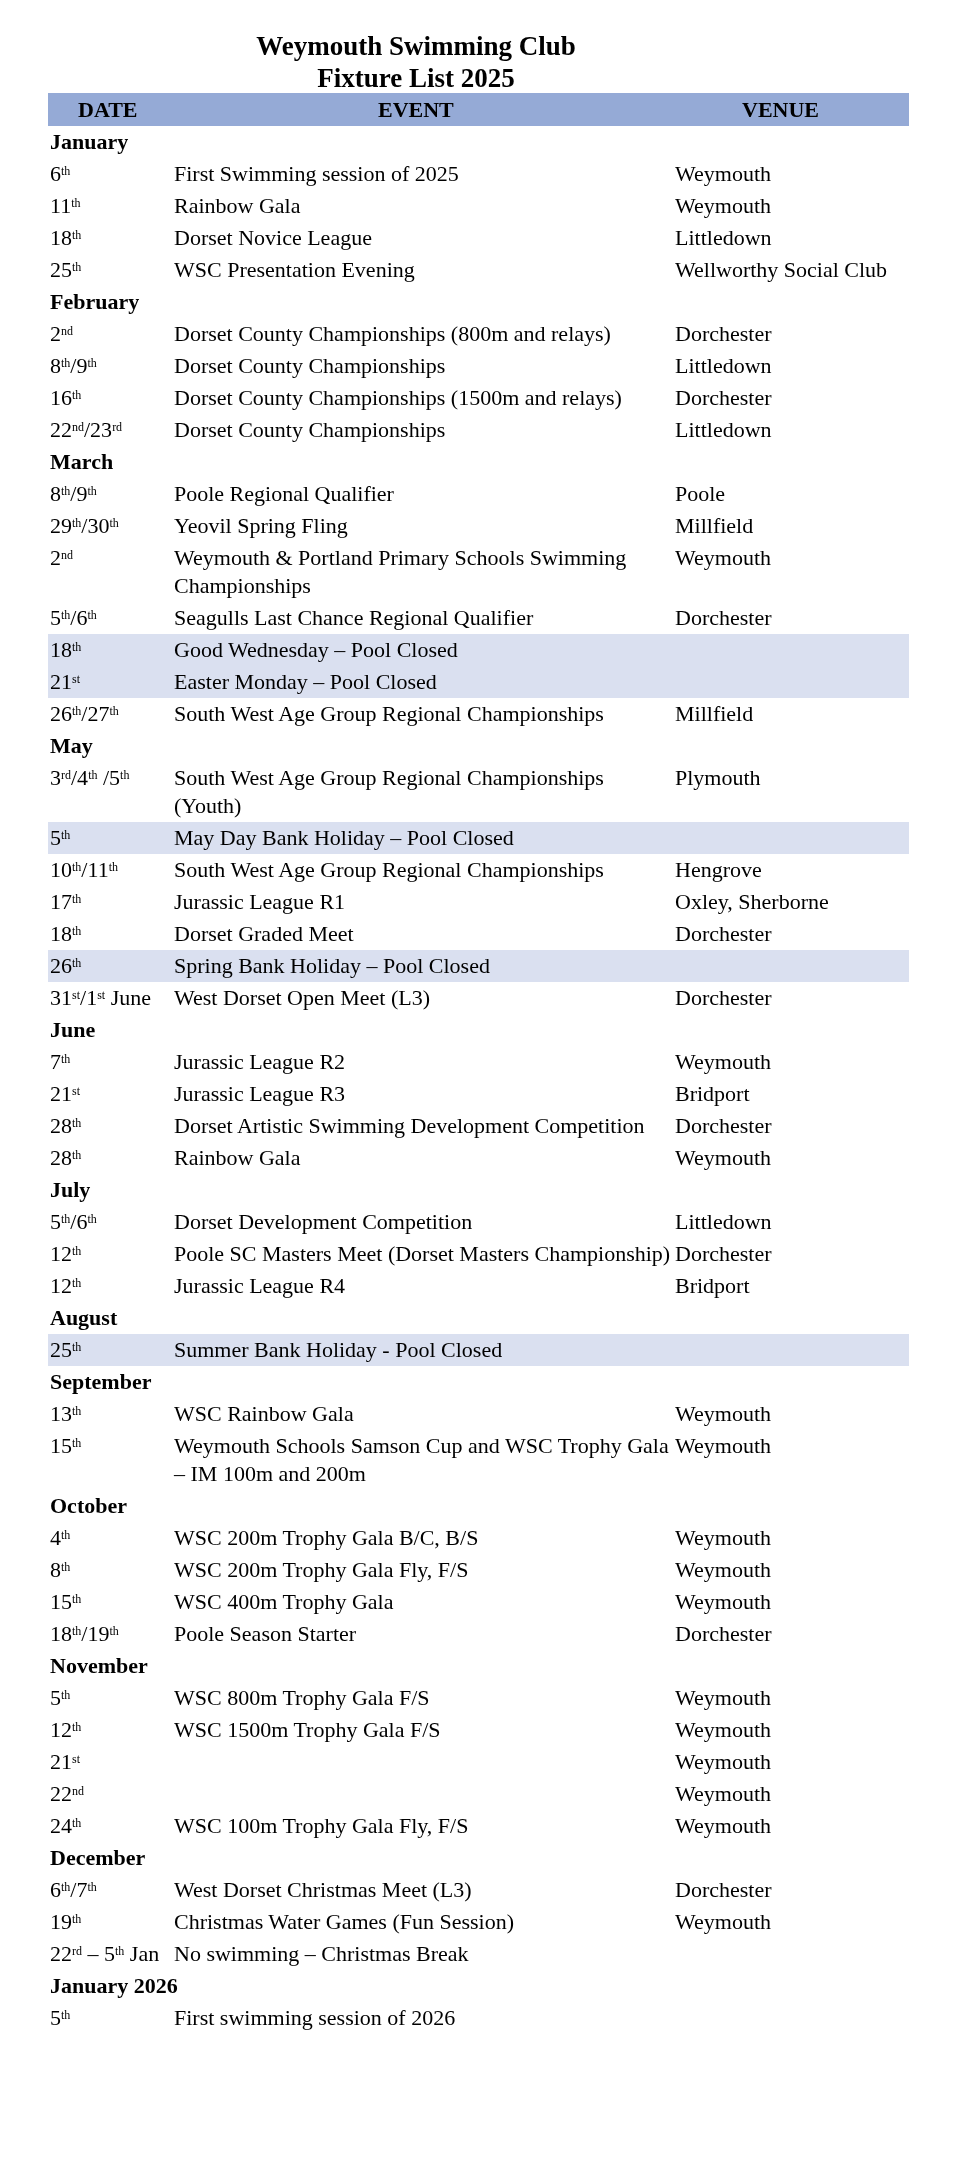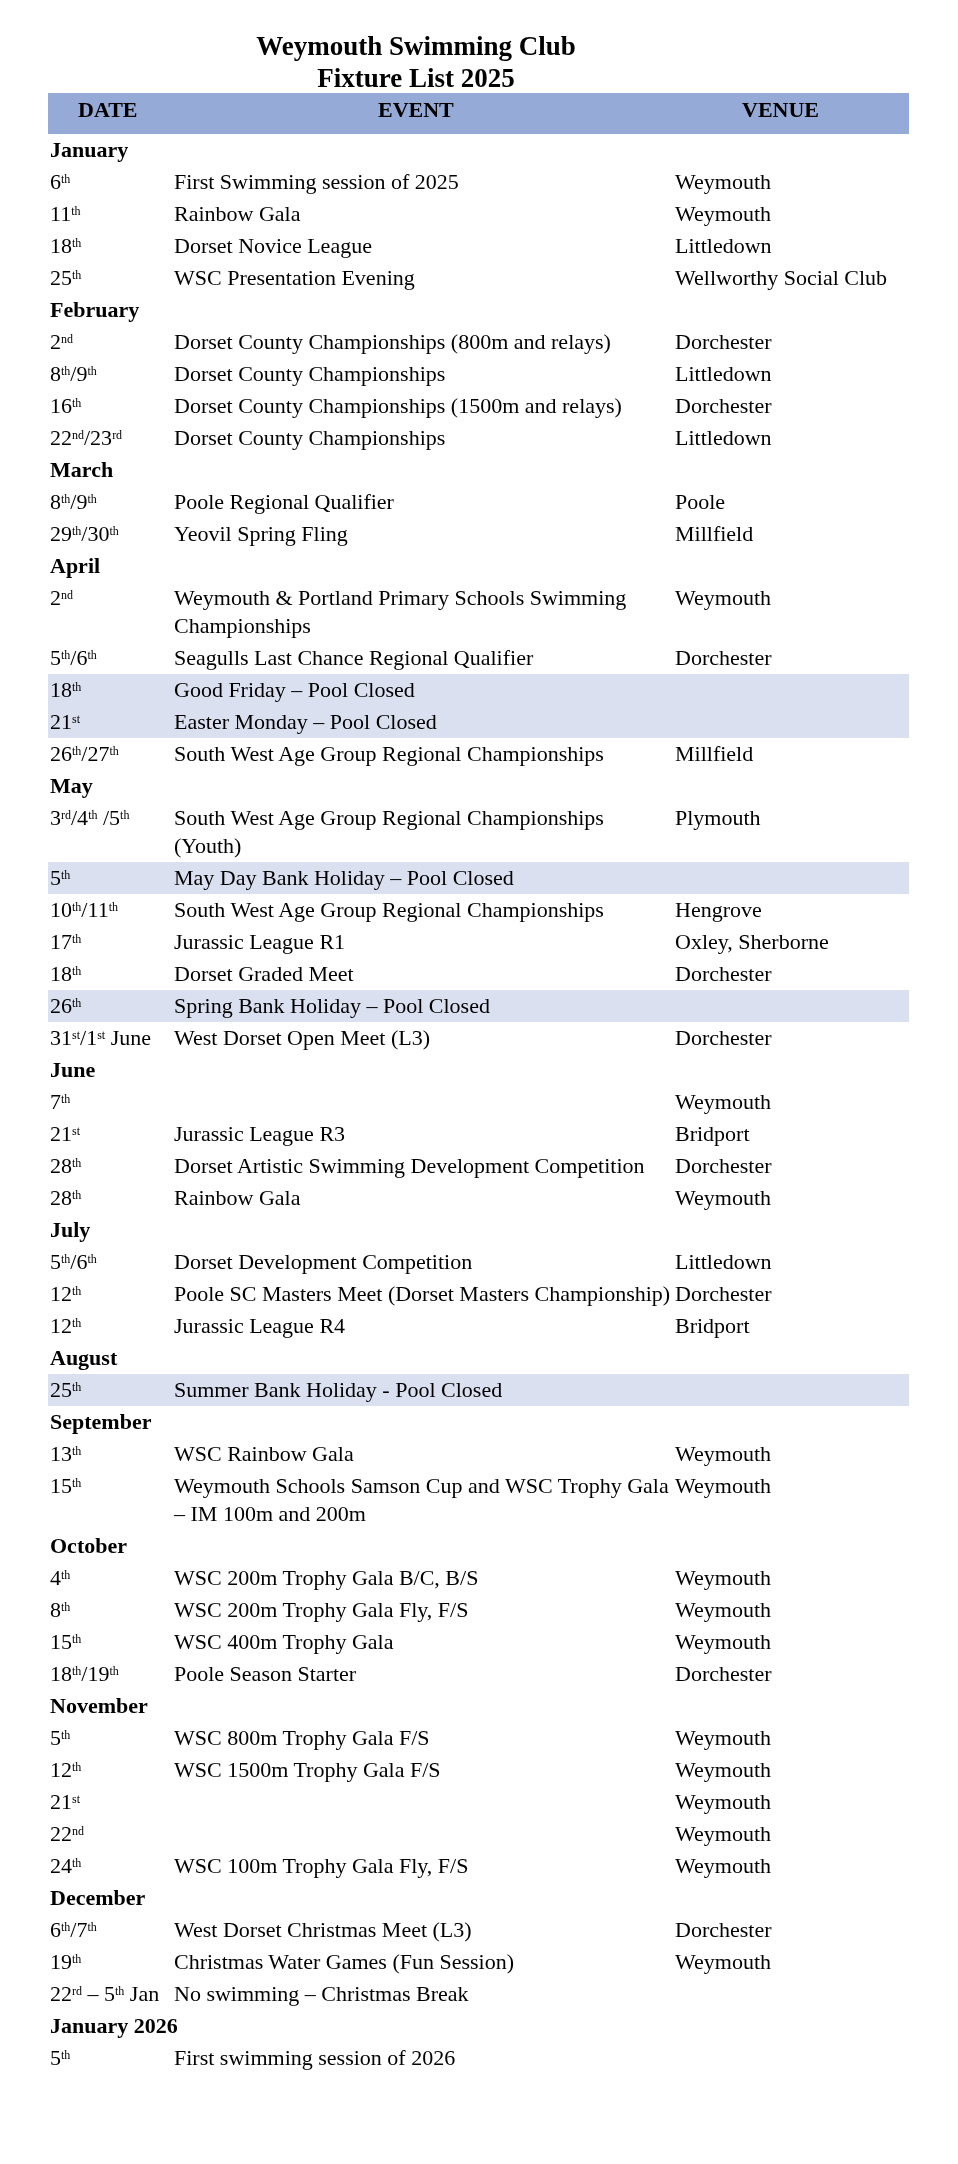--- a/index.html
+++ b/index.html
@@ -1,21 +1,21 @@
 <!DOCTYPE html>
 <html><head>
 <meta charset="utf-8">
 <style>
   html, body { margin: 0; padding: 0; background: #ffffff; }
   body { width: 958px; height: 2164px; position: relative; font-family: "Liberation Serif", "DejaVu Serif", serif; color: #000; }
   .title { position: absolute; left: 0; width: 832px; text-align: center; font-weight: bold; font-size: 27px; line-height: 32px; }
   #t1 { top: 30px; }
   #t2 { top: 62px; }
   .table { position: absolute; left: 48px; top: 93px; width: 861px; }
-  .hdr { height: 41px; background: #95aad6; position: relative; font-weight: bold; font-size: 22px; }
+  .hdr { height: 33px; background: #95aad6; position: relative; font-weight: bold; font-size: 22px; }
   .hdr span { position: absolute; top: 4px; }
   .row { position: relative; font-size: 22px; line-height: 28px; min-height: 32px; }
   .row.hl { background: #dae0f0; }
   .row .d { position: absolute; left: 2px; top: 2px; white-space: nowrap; }
   .row .e { margin-left: 126px; width: 500px; padding-top: 2px; padding-bottom: 2px; }
   .row .v { position: absolute; left: 627px; top: 2px; white-space: nowrap; }
   .month { font-weight: bold; font-size: 22px; line-height: 28px; height: 32px; padding-left: 2px; padding-top: 2px; box-sizing: border-box; }
   sup { font-size: 12px; vertical-align: top; position: relative; top: -3px; }
 </style>
 </head>
@@ -77,34 +77,33 @@
       <div class="row">
         <span class="d">8<sup>th</sup>/9<sup>th</sup></span>
         <div class="e">Poole Regional Qualifier</div>
         <span class="v">Poole</span>
       </div>
       <div class="row">
         <span class="d">29<sup>th</sup>/30<sup>th</sup></span>
         <div class="e">Yeovil Spring Fling</div>
         <span class="v">Millfield</span>
       </div>
-      <div class="month">April</div>
       <div class="row">
         <span class="d">2<sup>nd</sup></span>
         <div class="e">Weymouth &amp; Portland Primary Schools Swimming Championships</div>
         <span class="v">Weymouth</span>
       </div>
       <div class="row">
         <span class="d">5<sup>th</sup>/6<sup>th</sup></span>
         <div class="e">Seagulls Last Chance Regional Qualifier</div>
         <span class="v">Dorchester</span>
       </div>
       <div class="row hl">
         <span class="d">18<sup>th</sup></span>
-        <div class="e">Good Friday – Pool Closed</div>
+        <div class="e">Good Wednesday – Pool Closed</div>
         <span class="v"></span>
       </div>
       <div class="row hl">
         <span class="d">21<sup>st</sup></span>
         <div class="e">Easter Monday – Pool Closed</div>
         <span class="v"></span>
       </div>
       <div class="row">
         <span class="d">26<sup>th</sup>/27<sup>th</sup></span>
         <div class="e">South West Age Group Regional Championships</div>
@@ -142,20 +141,21 @@
         <span class="v"></span>
       </div>
       <div class="row">
         <span class="d">31<sup>st</sup>/1<sup>st</sup> June</span>
         <div class="e">West Dorset Open Meet (L3)</div>
         <span class="v">Dorchester</span>
       </div>
       <div class="month">June</div>
       <div class="row">
         <span class="d">7<sup>th</sup></span>
+        <div class="e">Jurassic League R2</div>
         <span class="v">Weymouth</span>
       </div>
       <div class="row">
         <span class="d">21<sup>st</sup></span>
         <div class="e">Jurassic League R3</div>
         <span class="v">Bridport</span>
       </div>
       <div class="row">
         <span class="d">28<sup>th</sup></span>
         <div class="e">Dorset Artistic Swimming Development Competition</div>

